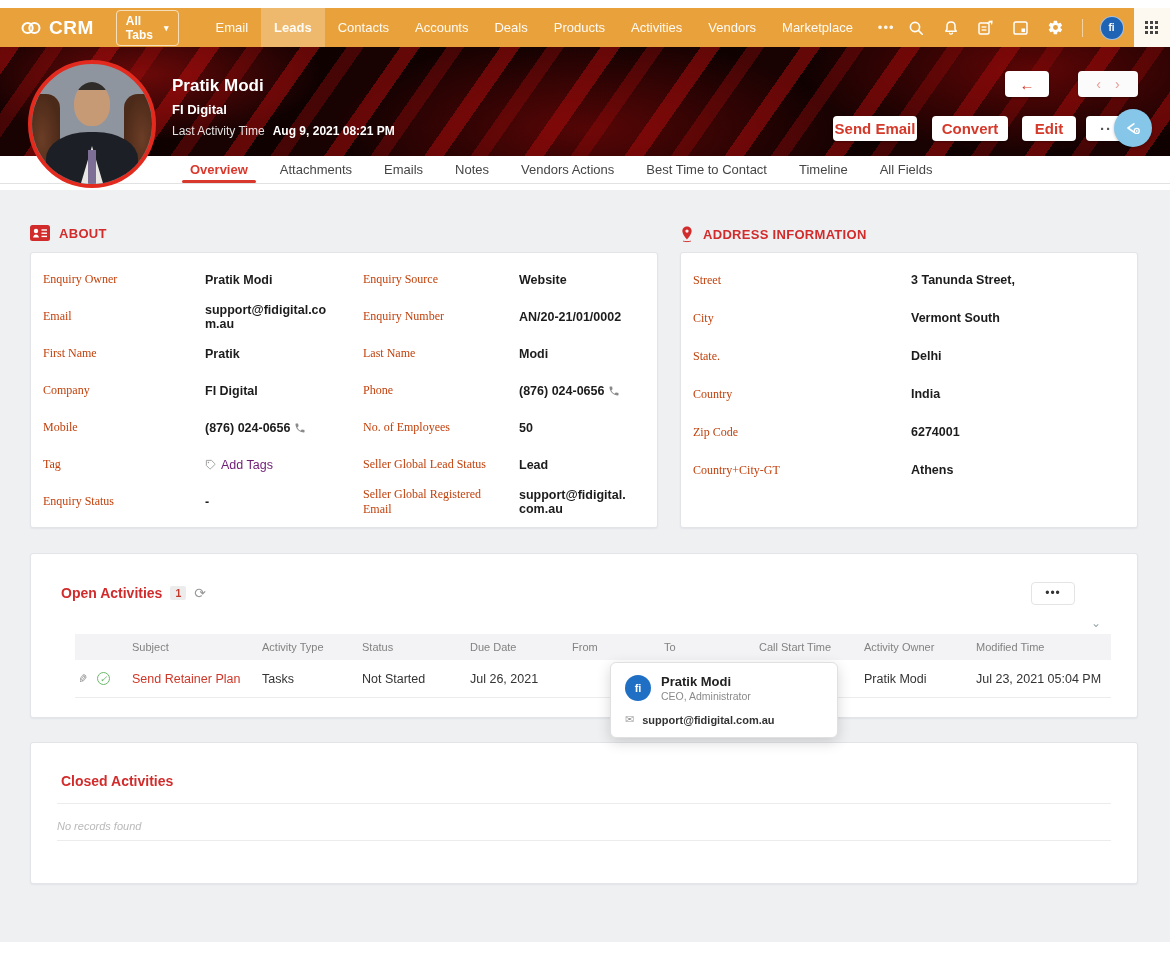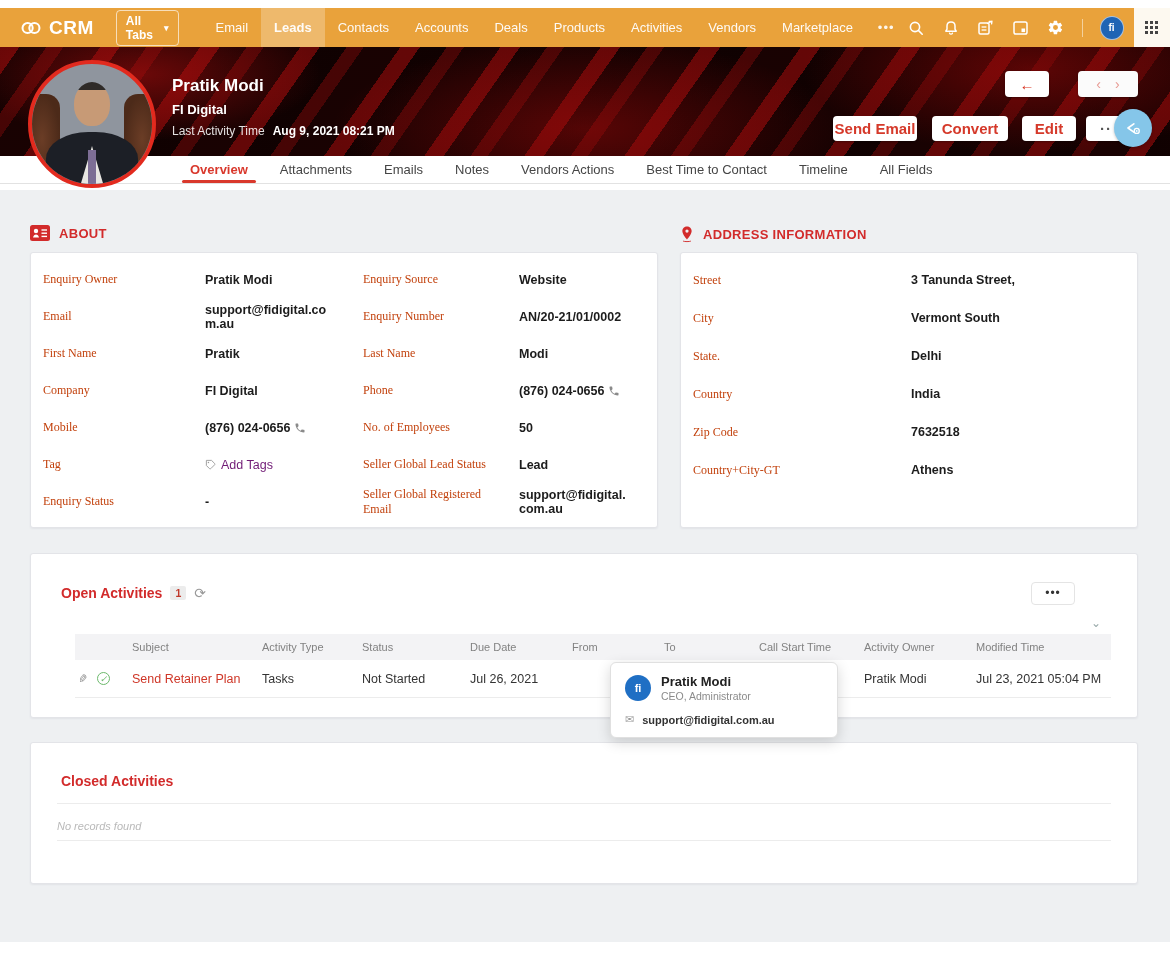--- a/index.html
+++ b/index.html
@@ -340,21 +340,21 @@
       <div class="arow">
           <span class="flabel">State.</span>
           <span class="fvalue">Delhi</span>
         </div>
       <div class="arow">
           <span class="flabel">Country</span>
           <span class="fvalue">India</span>
         </div>
       <div class="arow">
           <span class="flabel">Zip Code</span>
-          <span class="fvalue">7632518</span>
+          <span class="fvalue">6274001</span>
         </div>
       <div class="arow">
           <span class="flabel">Country+City-GT</span>
           <span class="fvalue">Athens</span>
         </div>
     </div>
 
     <div class="card open-card">
       <div class="oa-head">
         <span class="oa-title">Open Activities</span>

